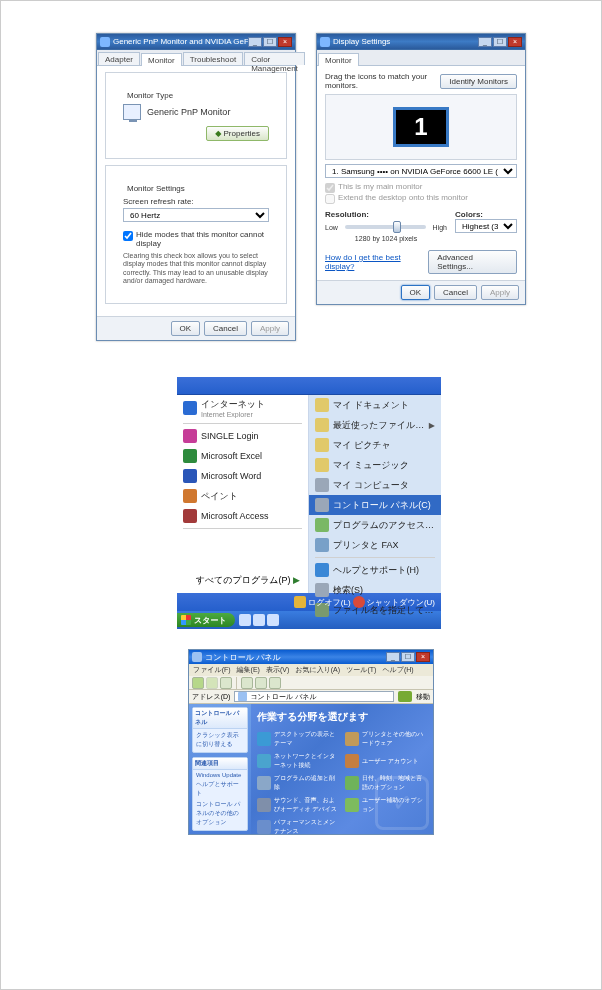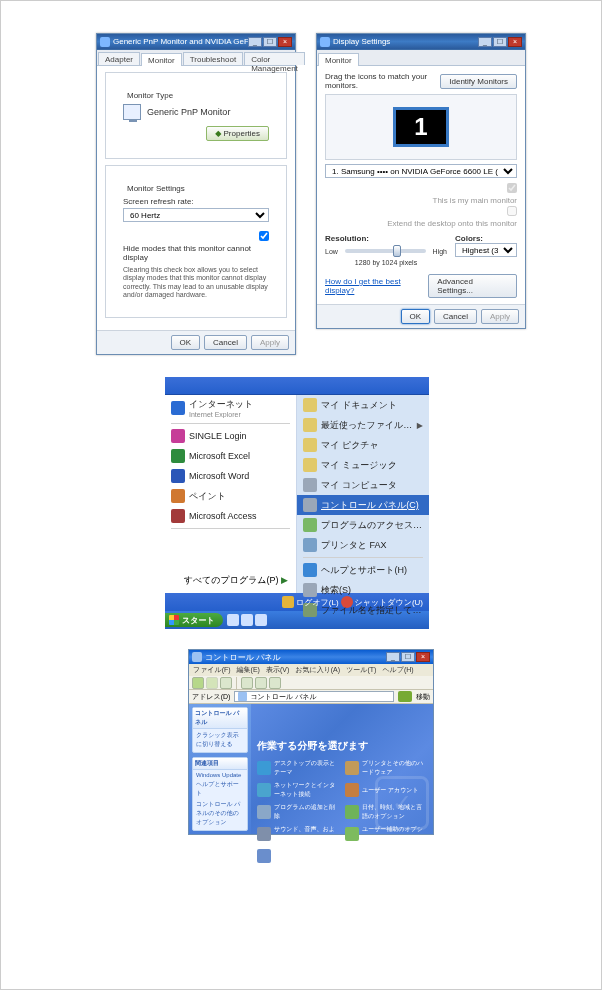--- a/index.html
+++ b/index.html
@@ -15,41 +15,41 @@
 .winctrl span.close { background:#c0392b; color:#fff; border-color:#8b2318; }
 .tabstrip { display:flex; background:#e8ecf2; border-bottom:1px solid #b5c4d6; height:16px; }
 .tabstrip .tab { padding:2px 6px; font-size:8px; border:1px solid #b5c4d6; border-bottom:none; background:#f0f3f7; margin-top:2px; margin-left:1px; color:#444; }
 .tabstrip .tab.active { background:#fff; font-weight:normal; position:relative; top:1px; }
 .dlg-body { padding:6px 8px; background:#fff; color:#333; }
 .groupbox { border:1px solid #ccd4de; padding:17px; margin-bottom:6px; }
 .grouplabel { font-size:8px; margin:-10px 0 4px 2px; background:#fff; display:inline-block; padding:0 2px; }
 .button { background:linear-gradient(#fdfdfd,#e3e9f0); border:1px solid #8aa2bf; border-radius:2px; padding:2px 8px; font-size:8px; color:#333; display:inline-block; }
 .button.default { border-color:#2b72c4; box-shadow:0 0 2px #2b72c4; }
 .select, .textfield { border:1px solid #a6b7cc; background:#fff; width:100%; font-size:8px; padding:1px 2px; height:14px; }
-.checkbox { display:flex; align-items:flex-end; gap:3px; font-size:8px;flex-direction:column; }
+.checkbox { display:flex; align-items:flex-start; gap:3px; font-size:8px; }
 .checkbox input { width:10px; height:10px; margin-top:1px; }
 .dlg-footer { display:flex; justify-content:flex-end; gap:4px; padding:4px 6px; background:#eef2f7; border-top:1px solid #ccd4de; }
 .monitor-icon { width:18px; height:16px; display:inline-block; background:#e8f0ff; border:1px solid #7a94b4; position:relative; }
 .monitor-icon::after { content:""; position:absolute; left:5px; bottom:-3px; width:8px; height:2px; background:#7a94b4; }
 .big-monitor { width:56px; height:40px; background:#000; display:flex; align-items:center; justify-content:center; color:#fff; font-size:24px; font-weight:bold; border:3px solid #3879c5; margin:6px auto; }
 .slider { position:relative; height:4px; background:#cfd8e4; border-radius:2px; margin:6px 4px; }
 .slider .thumb { position:absolute; top:-4px; width:8px; height:12px; background:linear-gradient(#fff,#b7c8dd); border:1px solid #6b88ab; border-radius:2px; }
 .link { color:#0b56c4; text-decoration:underline; font-size:8px; }
 
 #dlg-props { left:95px; top:32px; width:200px; }
 #dlg-display { left:315px; top:32px; width:210px; }
 
 
-#xp-startmenu { position:absolute; left:164px; top:376px; width:264px; font-size:9px; }
+#xp-startmenu { position:absolute; left:176px; top:376px; width:264px; font-size:9px; }
 .xp-userband { height:18px; background:linear-gradient(#3a6fd8,#255fcc); border-bottom:1px solid #1a4aa5; }
 .xp-cols { display:flex; height:198px; }
 .xp-left { width:50%; background:#fff; border-right:1px solid #c9d6ea; }
 .xp-right { width:50%; background:#d6e4f5; }
 .xp-item { display:flex; align-items:center; gap:4px; padding:3px 6px; color:#222; }
-.xp-item:hover, .xp-item.sel { background:#316ac5; color:#fff;text-decoration:underline; }
+.xp-item:hover, .xp-item.sel { background:#316ac5; color:#fff; }
 .xp-item .ic { width:14px; height:14px; border-radius:2px; flex-shrink:0; }
 .xp-item .lbl { flex:1; white-space:nowrap; overflow:hidden; text-overflow:ellipsis; }
 .xp-item .sub { font-size:7px; color:#888; display:block; }
 .xp-item .arrow { font-size:8px; color:#555; }
 .xp-sep { height:1px; background:#d0d0d0; margin:2px 6px; }
 .xp-allprogs { text-align:right; padding:4px 8px; font-size:9px; background:#fff;margin-top:41px; }
 .xp-footer { height:18px; background:linear-gradient(#3a6fd8,#255fcc); display:flex; align-items:center; justify-content:flex-end; gap:2px; padding:0 6px; color:#fff; font-size:8px; }
 .xp-taskbar { height:18px; background:linear-gradient(#3a7de0,#245ec0); display:flex; align-items:center; }
 .xp-start { background:linear-gradient(#4caa3f,#2d8623); color:#fff; font-weight:bold; height:14px; padding:0 8px 0 4px; border-radius:0 8px 8px 0; display:flex; align-items:center; gap:3px; font-size:8px; }
 .xp-start .win { width:10px; height:10px; background:conic-gradient(#e33 0 25%,#4a4 0 50%,#39f 0 75%,#fc3 0); border-radius:1px; }
@@ -66,21 +66,21 @@
 .cpl-addr { height:14px; background:#f3f2ea; display:flex; align-items:center; gap:4px; padding:0 3px; border-bottom:1px solid #c7c4b0; font-size:7px; }
 .cpl-addr .box { flex:1; background:#fff; border:1px solid #9ab; height:11px; padding:0 3px; display:flex; align-items:center; gap:3px; }
 .cpl-addr .go { width:14px; height:11px; background:#7a3; border-radius:2px; }
 .cpl-body { display:flex; height:130px; }
 .cpl-side { width:62px; background:linear-gradient(180deg,#6f9fe8,#4a7dd8); padding:3px; }
 .cpl-panel { background:#e8f1ff; border:1px solid #bcd3f2; border-radius:2px; margin-bottom:4px; padding:3px; font-size:6px; color:#234; }
 .cpl-panel .hd { background:linear-gradient(#fff,#dce9fb); color:#2a5aaf; font-weight:bold; font-size:6px; padding:1px 2px; margin:-3px -3px 2px; border-bottom:1px solid #bcd3f2; }
 .cpl-main { flex:1; background:linear-gradient(135deg,#5c8ae2,#4476d0,#5c8ae2 70%,#4c7dd6); position:relative; padding:6px; color:#fff; }
 .cpl-main .watermark { position:absolute; right:4px; bottom:4px; width:54px; height:54px; border:3px solid rgba(255,255,255,.15); border-radius:8px; display:flex; align-items:center; justify-content:center; }
 .cpl-main .watermark::after { content:"✓"; font-size:24px; color:rgba(255,255,255,.15); }
-.cpl-head { font-size:10px; font-weight:bold; margin-bottom:6px;margin-top:29px; }
+.cpl-head { font-size:10px; font-weight:bold; margin-bottom:6px; }
 .cpl-grid { display:flex; flex-wrap:wrap; gap:4px 8px; font-size:6px; }
 .cpl-cat { display:flex; align-items:center; gap:3px; width:80px; }
 .cpl-cat .ci { width:14px; height:14px; border-radius:2px; flex-shrink:0; }
 </style>
 </head>
 <body>
 
 <div id="dlg-props" class="vista-window">
   <div class="vista-titlebar">
     <span class="ico"></span>

